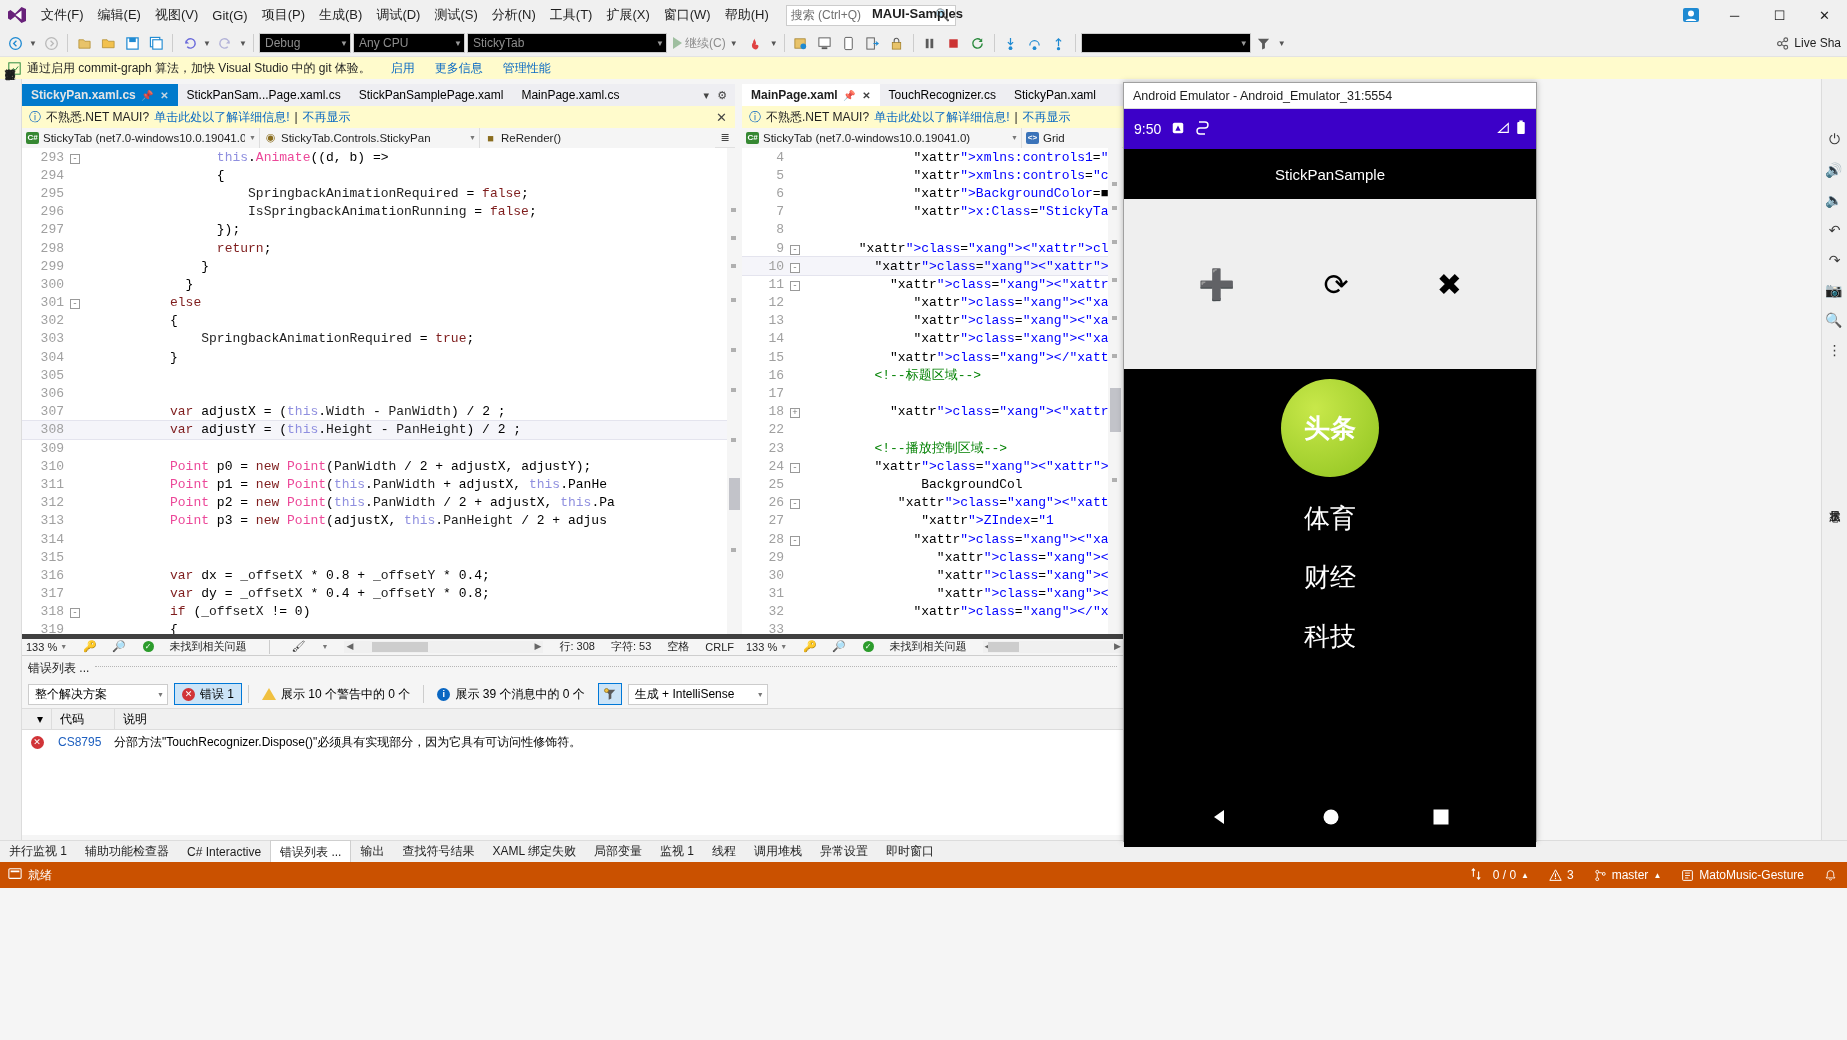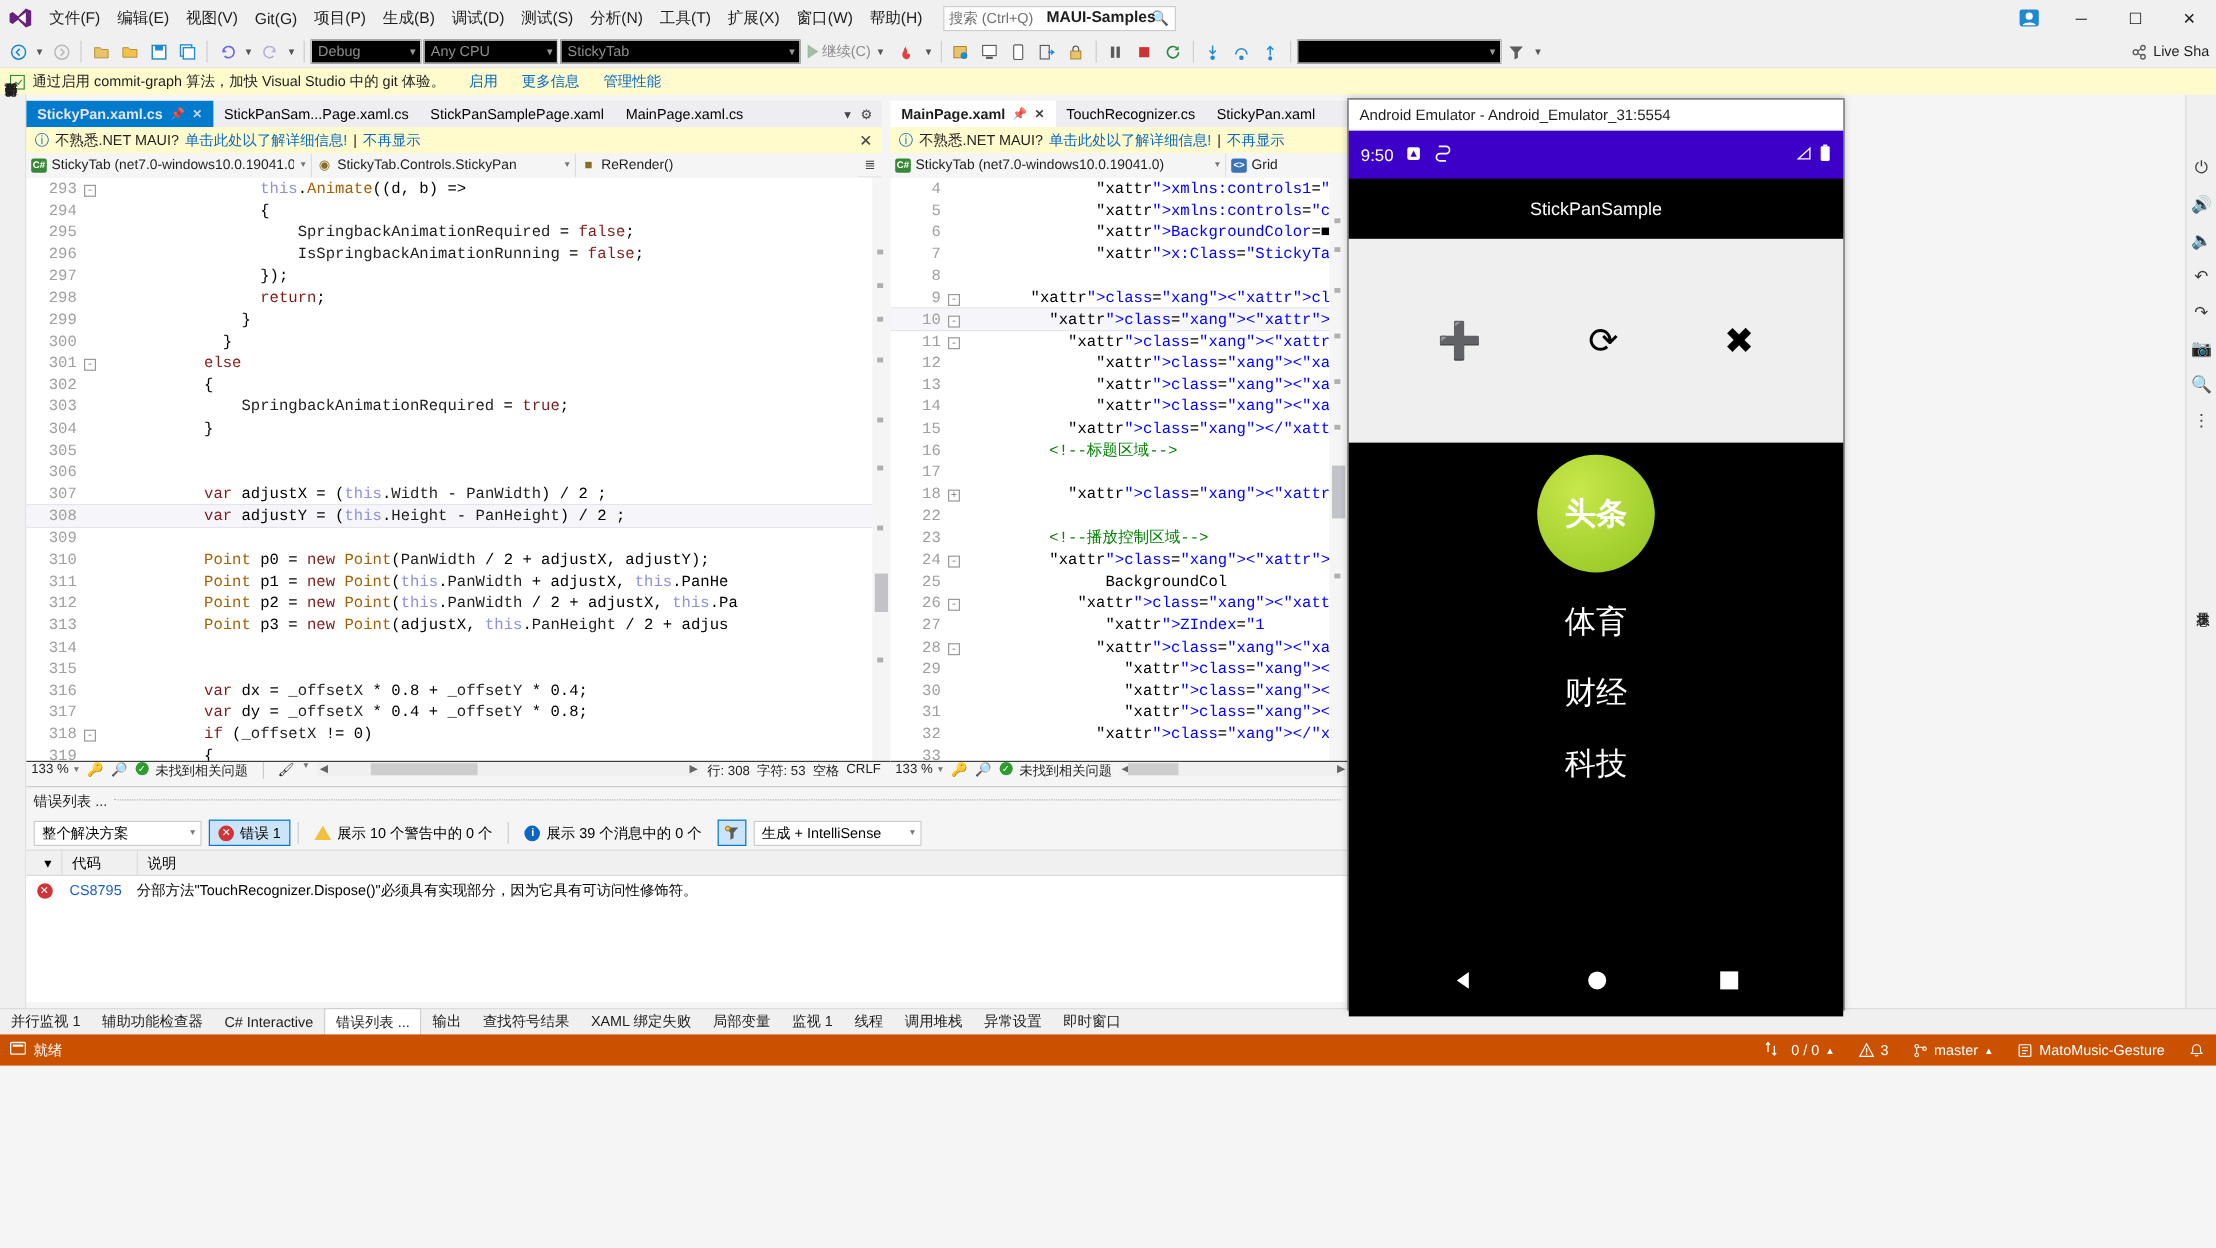--- a/index.html
+++ b/index.html
@@ -16,21 +16,21 @@
   .menubar {
     position: absolute; left: 0; top: 0; width: 1847px; height: 30px;
     background: #f0f0f0; display: flex; align-items: center;
   }
   .vs-logo { width: 34px; display: flex; justify-content: center; align-items: center; }
   .vs-logo svg { display: block; }
   .menu-item {
     padding: 4px 7px; font-size: 13px; color: #1e1e1e; white-space: nowrap; cursor: default;
   }
   .searchbox {
-    margin-left: 10px; width: 194px; height: 21px; background: #fff;
+    margin-left: 10px; width: 170px; height: 21px; background: #fff;
     border: 1px solid #ccc; display: flex; align-items: center; padding: 0 4px;
     font-size: 12px; color: #707070;
   }
   .searchbox .sicon { margin-left: auto; color: #444; font-size: 12px; }
   .win-title {
     position: absolute; left: 872px; top: 6px; font-size: 13px; color: #1e1e1e; font-weight: bold;
   }
   .win-ctrls { position: absolute; right: 0; top: 0; height: 30px; display: flex; align-items: center; }
   .win-ctrls .wb { width: 45px; height: 30px; display:flex;align-items:center;justify-content:center;font-size:13px;color:#1e1e1e; }
   .acct-icon { width: 26px; height:26px; margin-right: 8px; display:flex;align-items:center;justify-content:center; }
@@ -125,27 +125,27 @@
 
   
   .codepane { position: absolute; background: #fff; overflow: hidden; }
   .codeline { display: flex; height: 18.2px; align-items: center; font-family: "Liberation Mono", monospace; font-size: 13px; white-space: pre; }
   .lnum { width: 48px; text-align: right; color: #a0a0a0; padding-right: 6px; flex: none; font-family: "Liberation Mono", monospace; font-size: 13px; }
   .glyph { width: 22px; flex: none; position: relative; }
   .fold { font-size: 9px; color: #777; border: 1px solid #999; width: 10px; height: 10px;
     line-height: 8px; text-align: center; display: inline-block; background: #fff; }
   .codetext { flex: 1; white-space: pre; overflow: hidden; }
   .cl-hl { background: #f5f5fa; outline: 1px solid #e4e4ee; }
-  .k { color: #7f1d1d; } .kv { color: #a16207; } .cm { color: #008000; } .id { color: #1e1e1e; }
+  .k { color: #7f1d1d; } .kv { color: #ec4899; } .cm { color: #008000; } .id { color: #1e1e1e; }
   .thisk { color: #8f8fdf; } .xval { color: #0000ff; }
 
   
   .editstatus {
-    position: absolute; height: 20px; background: #f5f5f5; display: flex; align-items: flex-start;
-    font-size: 11px; color: #1e1e1e; gap: 6px; padding-left: 4px; border-top: 1px solid #404040;
+    position: absolute; height: 20px; background: #f5f5f5; display: flex; align-items: center;
+    font-size: 11px; color: #1e1e1e; gap: 16px; padding-left: 4px; border-top: 5px solid #404040;
   }
   .zoomsel { display:flex;align-items:center;gap:3px; }
   .okdot { width: 11px; height: 11px; border-radius: 50%; background: #2c9c2c; color:#fff;
     font-size: 8px; display:flex;align-items:center;justify-content:center; }
   .hscroll { height: 12px; background: #f0f0f0; flex: 1; position: relative; }
   .hscroll .thumb { position: absolute; left: 14%; top: 1px; width: 28%; height: 10px; background: #cdcdcd; }
   .hscroll .ar { position:absolute; top:0; font-size:9px; color:#666; }
 
   
   .vscroll { position: absolute; width: 15px; background: #f5f5f5; }

